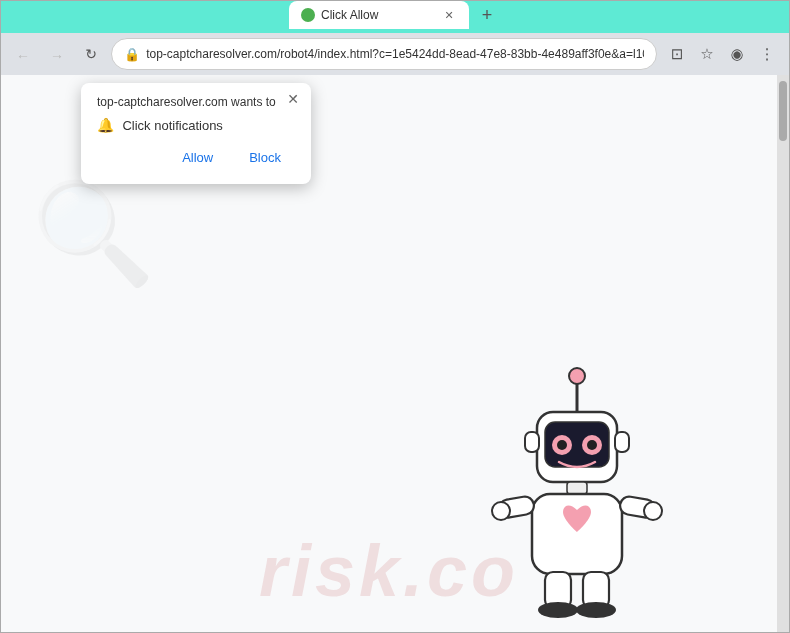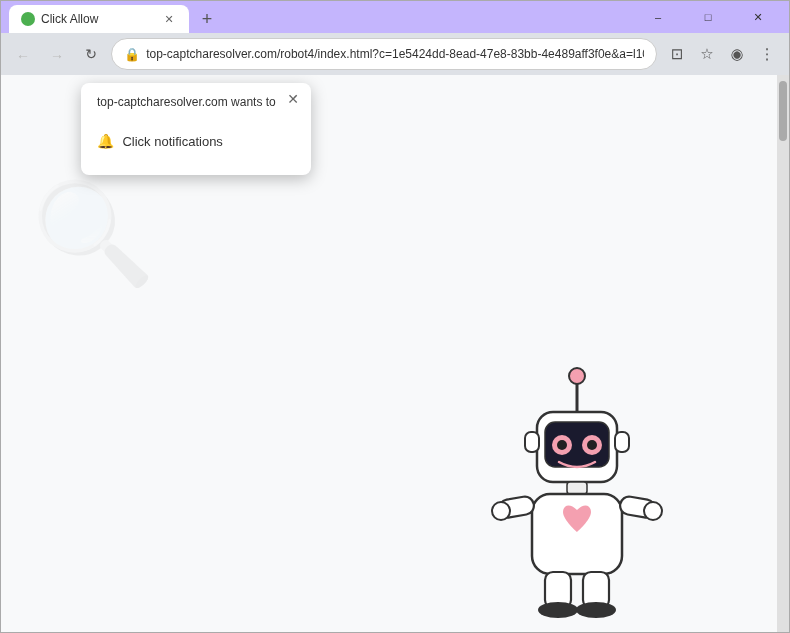--- a/index.html
+++ b/index.html
@@ -20,25 +20,26 @@
       height: 633px;
       background: #dee1e6;
       display: flex;
       flex-direction: column;
       border: 1px solid #aaa;
     }
 
     
     .title-bar {
       height: 32px;
-      background: #c4b5fd;
+      background: #5eead4;
       display: flex;
       align-items: center;
       padding: 0 8px;
       flex-shrink: 0;
+      flex-direction: column;
     }
 
     .tab-area {
       display: flex;
       align-items: flex-end;
       flex: 1;
       height: 100%;
     }
 
     .tab {
@@ -261,21 +262,21 @@
       justify-content: center;
       cursor: pointer;
       color: #666;
       font-size: 14px;
       border-radius: 50%;
     }
 
     .popup-origin {
       font-size: 12px;
       color: #333;
-      margin-bottom: 24px;
+      margin-bottom: 8px;
       font-weight: 500;
     }
 
     .popup-permission-row {
       display: flex;
       align-items: center;
       gap: 8px;
       font-size: 13px;
       color: #333;
       margin-bottom: 12px;
@@ -423,20 +424,24 @@
   <div class="browser-content">
     <div class="page-content">
 
       <div class="permission-popup">
         <div class="popup-close">✕</div>
         <div class="popup-origin">top-captcharesolver.com wants to</div>
         <div class="popup-permission-row">
           <span class="bell-icon">🔔</span>
           <span>Click notifications</span>
         </div>
+        <div class="popup-buttons">
+          <button class="btn-allow">Allow</button>
+          <button class="btn-block">Block</button>
+        </div>
       </div>
 
       <div class="magnifier-watermark">🔍</div>
 
 
       <div class="robot-container">
         <svg viewBox="0 0 200 260" xmlns="http://www.w3.org/2000/svg" width="200" height="260">
 
           <line x1="100" y1="20" x2="100" y2="50" stroke="#333" stroke-width="3" stroke-linecap="round"></line>
           <circle cx="100" cy="14" r="8" fill="#f4a0b0" stroke="#333" stroke-width="2"></circle>
@@ -472,20 +477,21 @@
 
           <rect x="68" y="210" width="26" height="36" rx="8" fill="#fff" stroke="#333" stroke-width="2.2"></rect>
 
           <rect x="106" y="210" width="26" height="36" rx="8" fill="#fff" stroke="#333" stroke-width="2.2"></rect>
 
           <ellipse cx="81" cy="248" rx="20" ry="8" fill="#333"></ellipse>
           <ellipse cx="119" cy="248" rx="20" ry="8" fill="#333"></ellipse>
         </svg>
       </div>
 
+      <div class="watermark">risk.co</div>
 
     </div>
 
     <div class="scrollbar">
       <div class="scrollbar-thumb"></div>
     </div>
   </div>
 
 </div>
 

